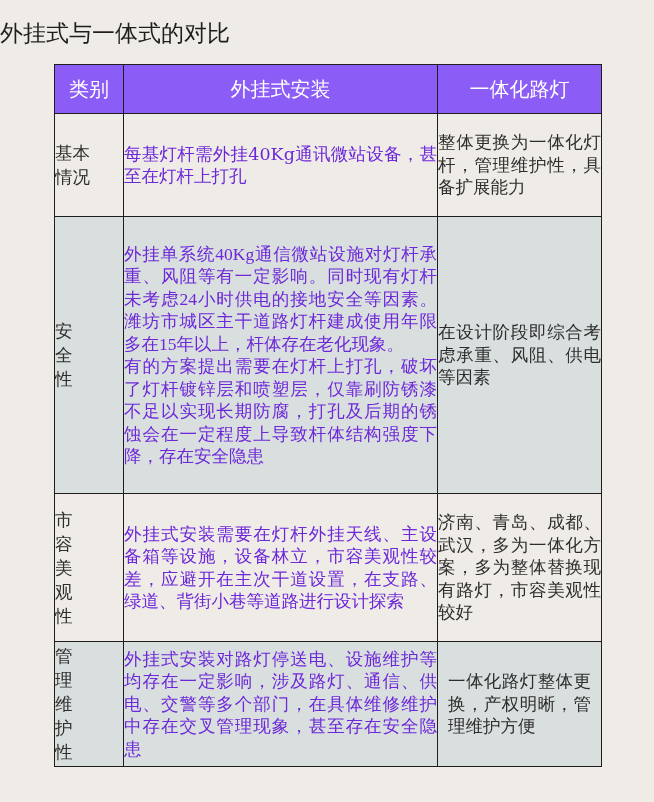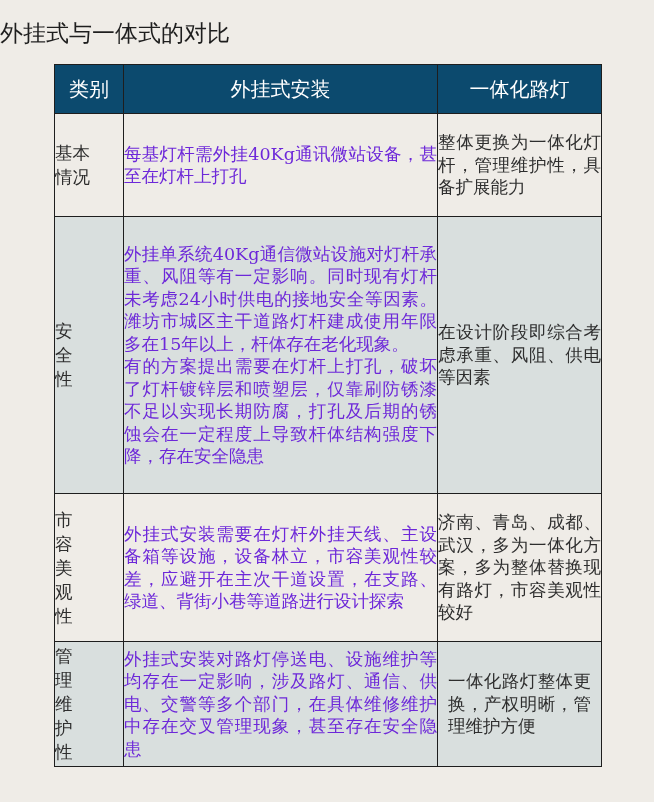--- a/index.html
+++ b/index.html
@@ -32,35 +32,35 @@
       top: 64px;
       width: 547px;
       border-collapse: collapse;
       table-layout: fixed;
     }
     table.cmp th, table.cmp td {
       border: 1.5px solid #1e1e1e;
       padding: 0;
     }
     table.cmp th {
-      background: #0c4a6e;
+      background: #8b5cf6;
       color: #ffffff;
       font-family: "DejaVu Sans", "Liberation Sans", sans-serif;
       font-weight: normal;
       font-size: 20px;
       height: 48px;
       text-align: center;
       vertical-align: middle;
     }
     col.c1 { width: 69px; }
     col.c2 { width: 314px; }
     col.c3 { width: 164px; }
 
     tr.light td { background: #efece7; }
-    tr.gray td { background: #d9dfde; }
+    tr.gray td { background: #d9dfde; font-family: Liberation Serif, serif; }
 
     td.cat {
       vertical-align: middle;
       font-size: 17.5px;
       line-height: 22px;
       color: #2e2e2e;
     }
     td.cat .vt {
       display: inline-block;
       width: 18px;

